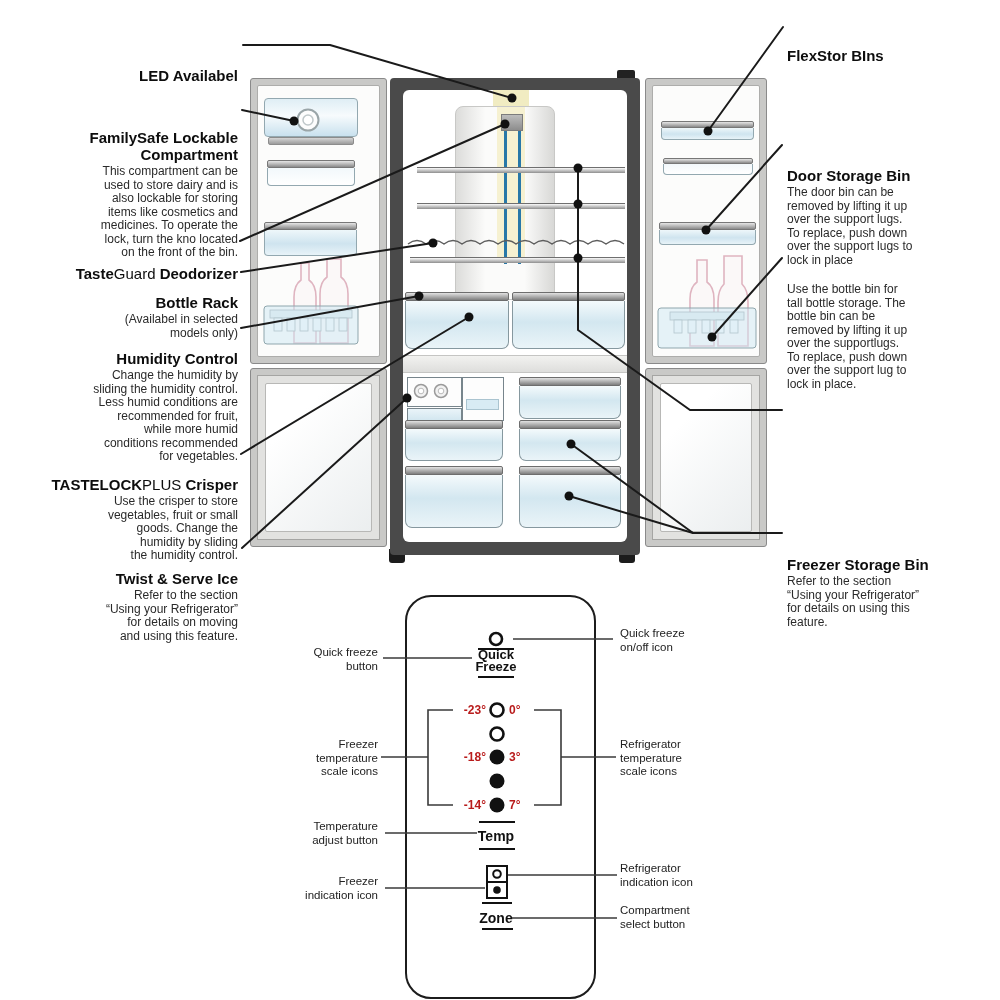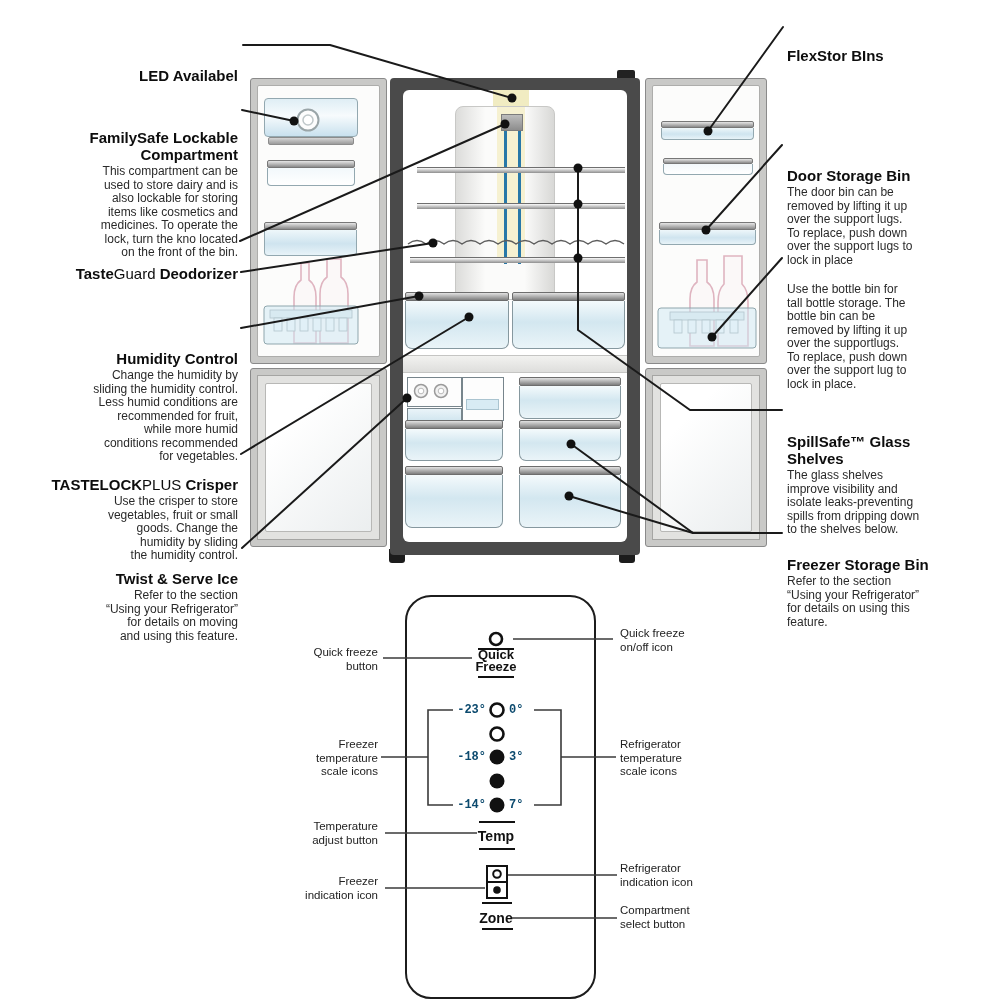--- a/index.html
+++ b/index.html
@@ -16,21 +16,21 @@
   .panel{position:absolute;left:405px;top:595px;width:187px;height:400px;background:#fff;
          border:2px solid #1c1c1c;border-radius:26px;z-index:4;}
   .pl{position:absolute;z-index:10;font-size:11.5px;line-height:13.5px;color:#222;white-space:pre-line;}
   .pl-l{left:268px;width:110px;text-align:right;}
   .pl-r{left:620px;width:130px;text-align:left;}
   .pbtn{position:absolute;left:446px;width:100px;text-align:center;font-weight:bold;color:#111;
         white-space:pre-line;z-index:10;}
   .qf{top:649px;font-size:13px;line-height:12px;}
   .tempb{top:828px;font-size:14px;}
   .zoneb{top:910px;font-size:14px;}
-  .ts{position:absolute;width:60px;font-weight:bold;font-size:12px;color:#0c4a6e;z-index:10;font-family:Liberation Mono, monospace;}
+  .ts{position:absolute;width:60px;font-weight:bold;font-size:12px;color:#b91c1c;z-index:10;}
   .ts-l{left:426px;text-align:right;}
   .ts-r{left:509px;text-align:left;}
   
   .door{position:absolute;background:#c9c9c7;border:1px solid #8a8a8a;border-radius:3px;z-index:1;}
   .din{position:absolute;inset:6px;background:#fcfcfb;border:1px solid #adadab;border-radius:2px;}
   .p1{position:absolute;inset:6px;background:#e2e2e0;border:1px solid #a5a5a3;}
   .p2{position:absolute;inset:14px;background:linear-gradient(135deg,#ffffff 25%,#ebeeef);
       border:1px solid #b8b8b6;border-radius:2px;}
   .frame{position:absolute;left:390px;top:78px;width:250px;height:477px;background:#4a4a4a;
          border-radius:4px;z-index:1;}
@@ -250,20 +250,25 @@
 also lockable for storing
 items like cosmetics and
 medicines. To operate the
 lock, turn the kno located
 on the front of the bin.</div>
   </div>
   <div class="co co-l" style="top:233px;">
     <div class="t"><span>Taste</span><span class="lt">Guard</span><span> Deodorizer</span></div>
     <div class="b"></div>
   </div>
+  <div class="co co-l" style="top:262px;">
+    <div class="t"><span>Bottle Rack</span><span class="lt"></span><span></span></div>
+    <div class="b">(Availabel in selected
+models only)</div>
+  </div>
   <div class="co co-l" style="top:318px;">
     <div class="t"><span>Humidity Control</span><span class="lt"></span><span></span></div>
     <div class="b">Change the humidity by
 sliding the humidity control.
 Less humid conditions are
 recommended for fruit,
 while more humid
 conditions recommended
 for vegetables.</div>
   </div>
@@ -297,29 +302,20 @@
   </div>
   <div class="co co-r" style="top:249px;">
     <div class="b">Use the bottle bin for
 tall bottle storage. The
 bottle bin can be
 removed by lifting it up
 over the supportlugs.
 To replace, push down
 over the support lug to
 lock in place.</div>
-  </div>
-  <div class="co co-r" style="top:401px;">
-    <div class="t">SpillSafe™ Glass
-Shelves</div>
-    <div class="b">The glass shelves
-improve visibility and
-isolate leaks-preventing
-spills from dripping down
-to the shelves below.</div>
   </div>
   <div class="co co-r" style="top:524px;">
     <div class="t">Freezer Storage Bin</div>
     <div class="b">Refer to the section
 “Using your Refrigerator”
 for details on using this
 feature.</div>
   </div>
 
   <svg class="svgo" width="1000" height="1000" viewBox="0 0 1000 1000">

